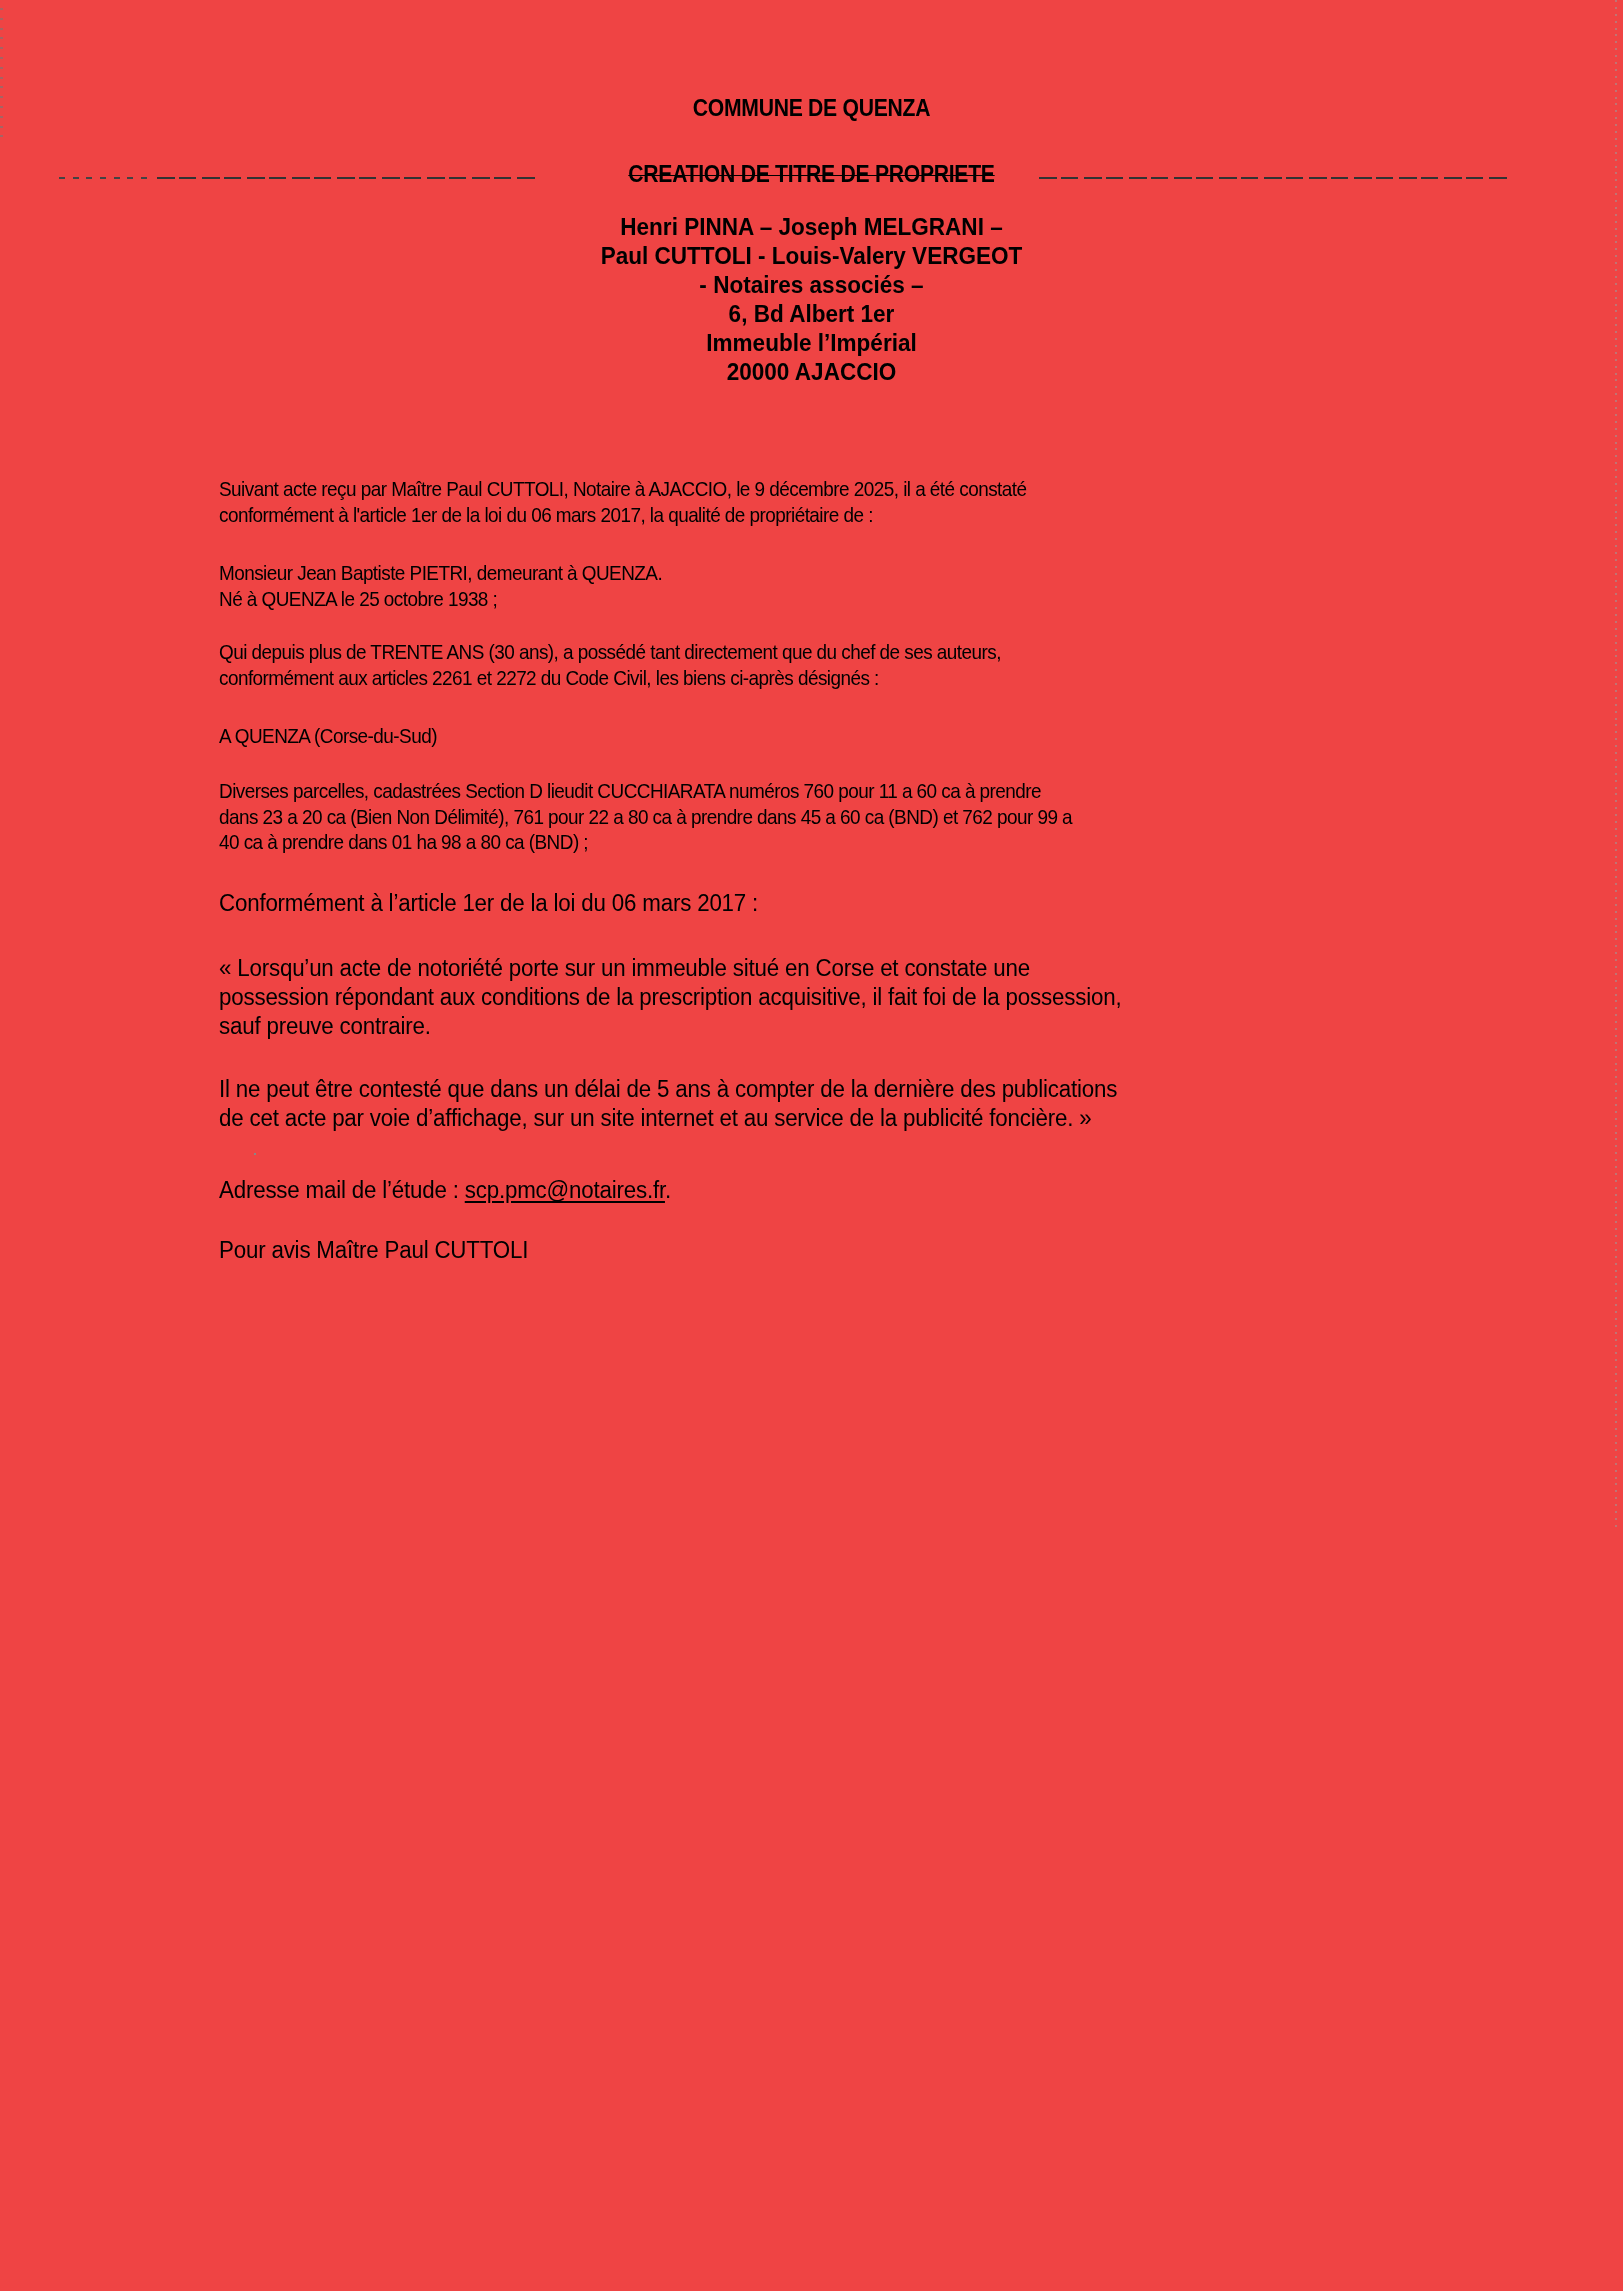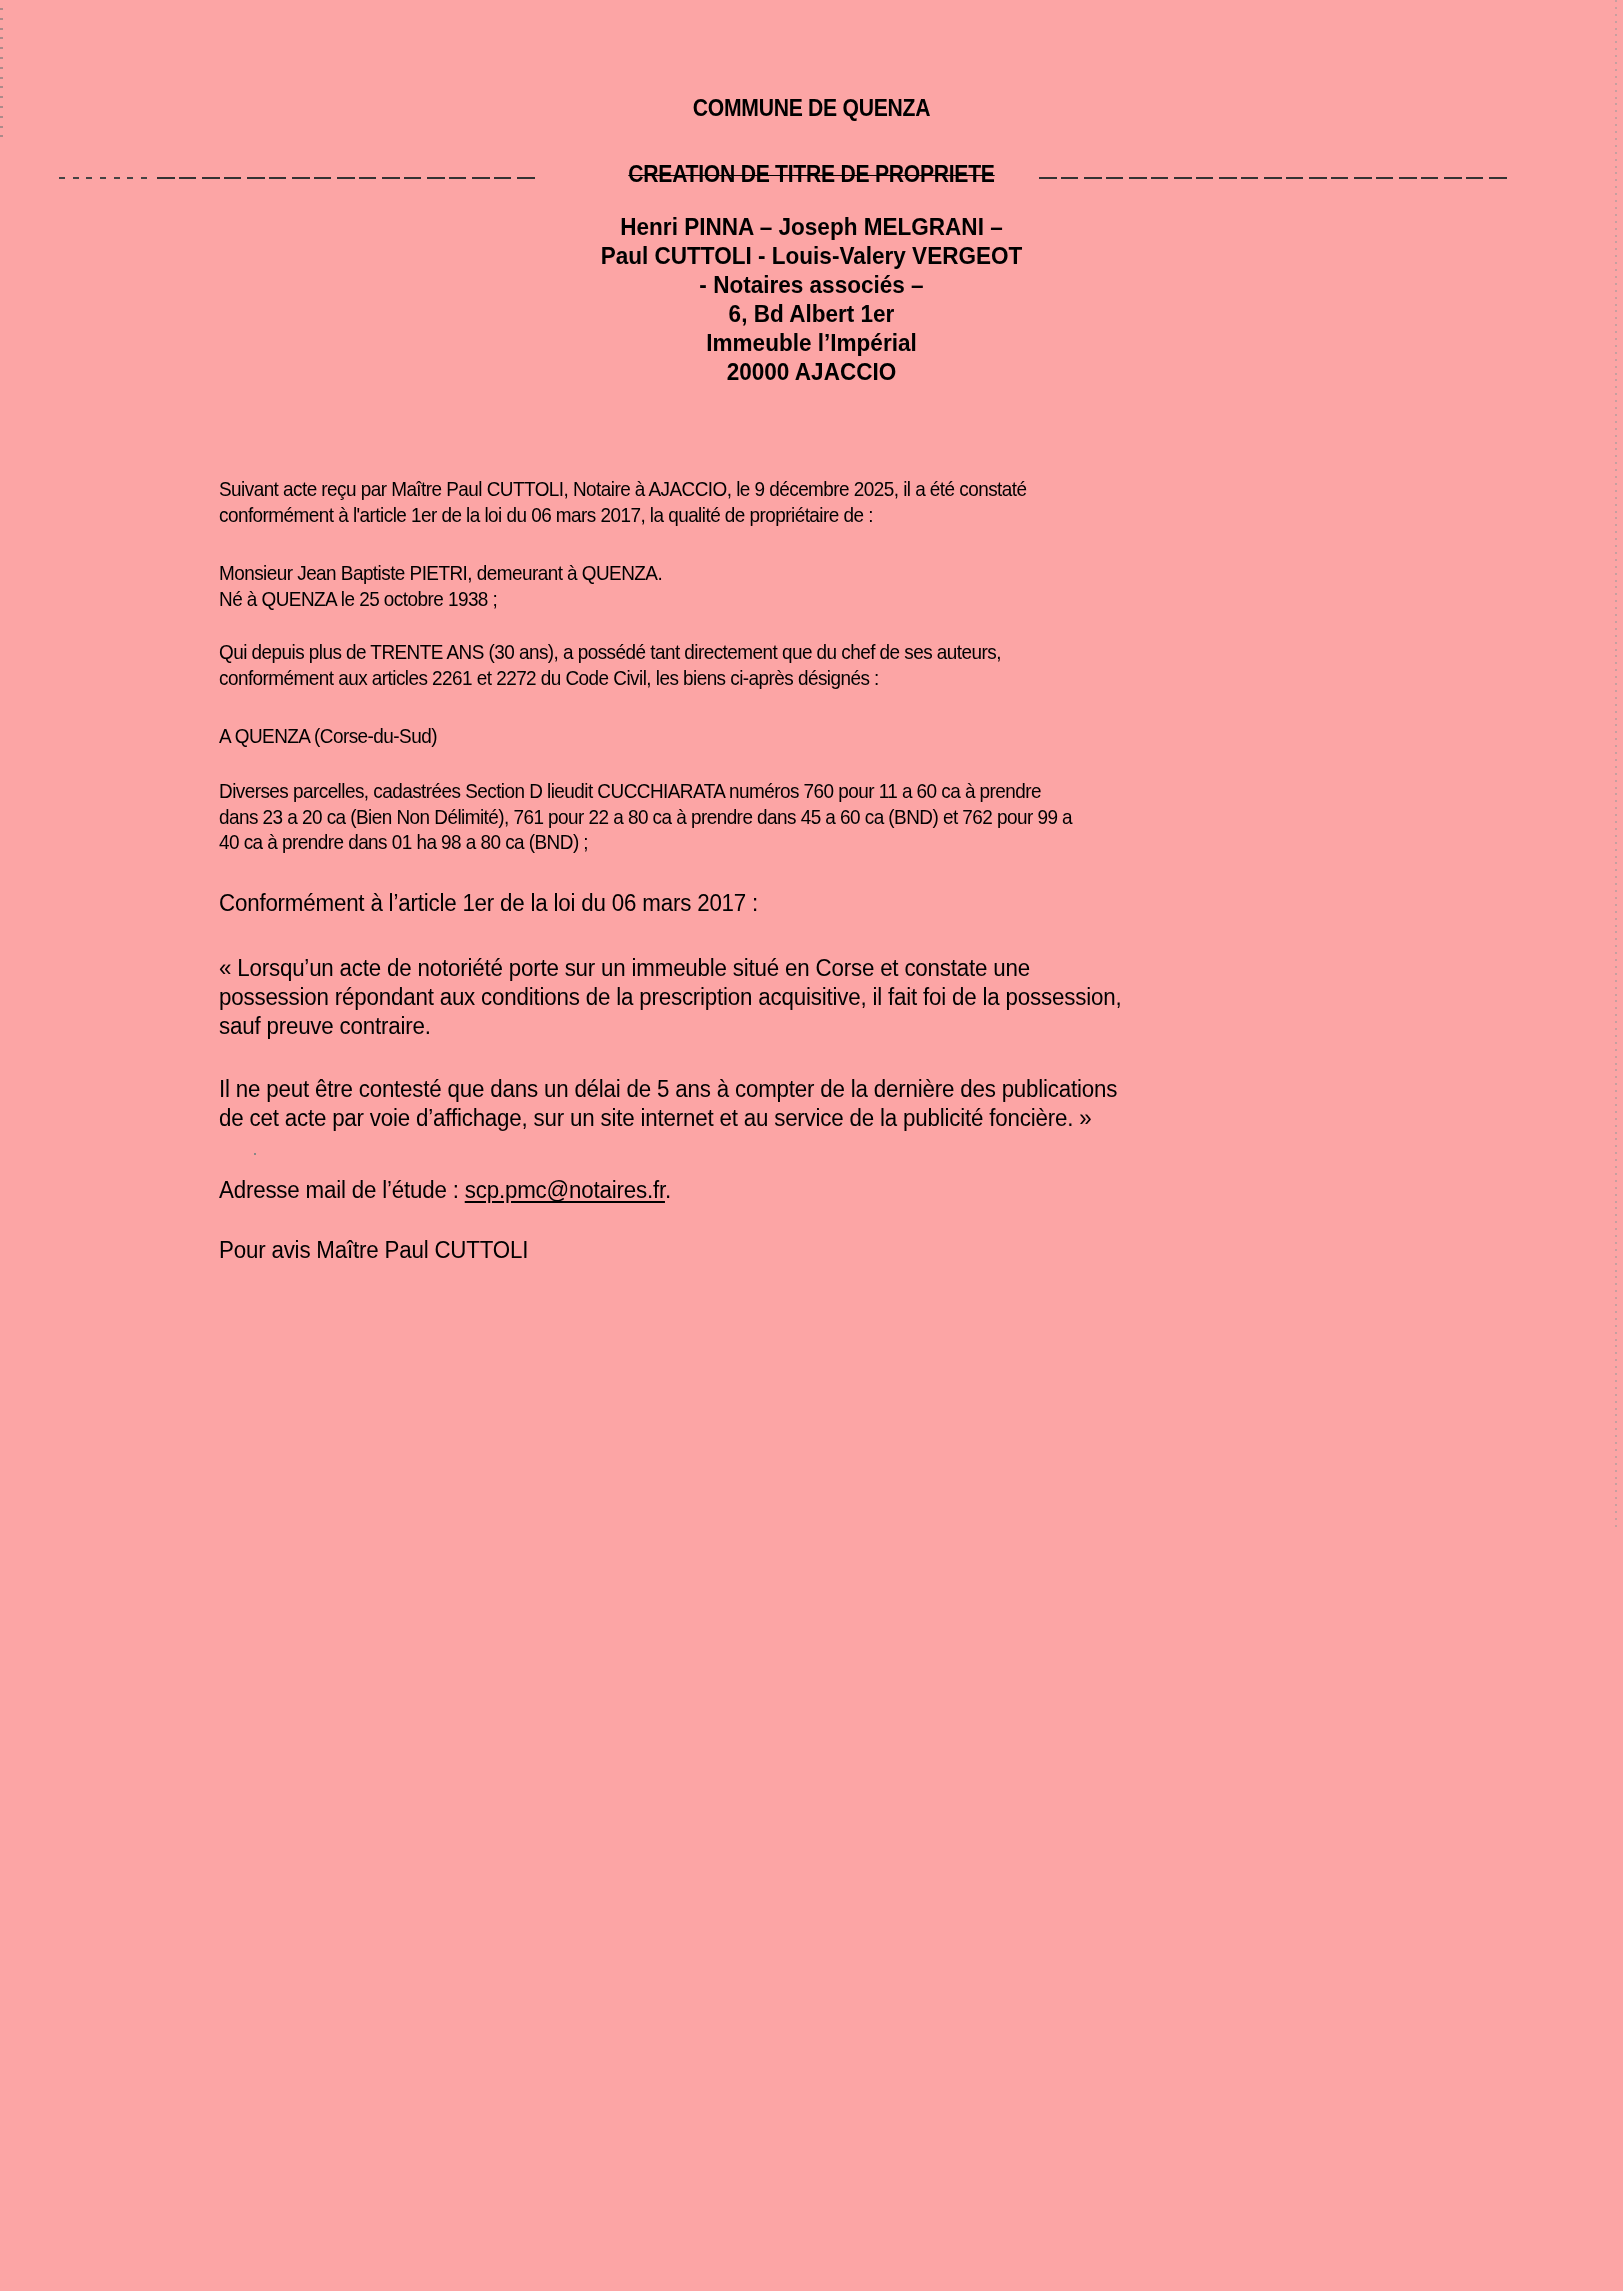--- a/index.html
+++ b/index.html
@@ -13,21 +13,21 @@
       position: relative;
       overflow: hidden;
       font-family: "Liberation Sans", sans-serif;
       color: #000000;
     }
     .page {
       position: absolute;
       left: 0; top: 0;
       width: 1623px;
       height: 2292px;
-      background: #fca5a5;
+      background: #ef4444;
     }
     
     .edge-right {
       position: absolute;
       left: 1615px;
       top: 0;
       width: 2px;
       height: 1529px;
       background-image: repeating-linear-gradient(to bottom, #9a9a9a 0px, #9a9a9a 2px, transparent 2px, transparent 6.9px);
       opacity: 0.55;

